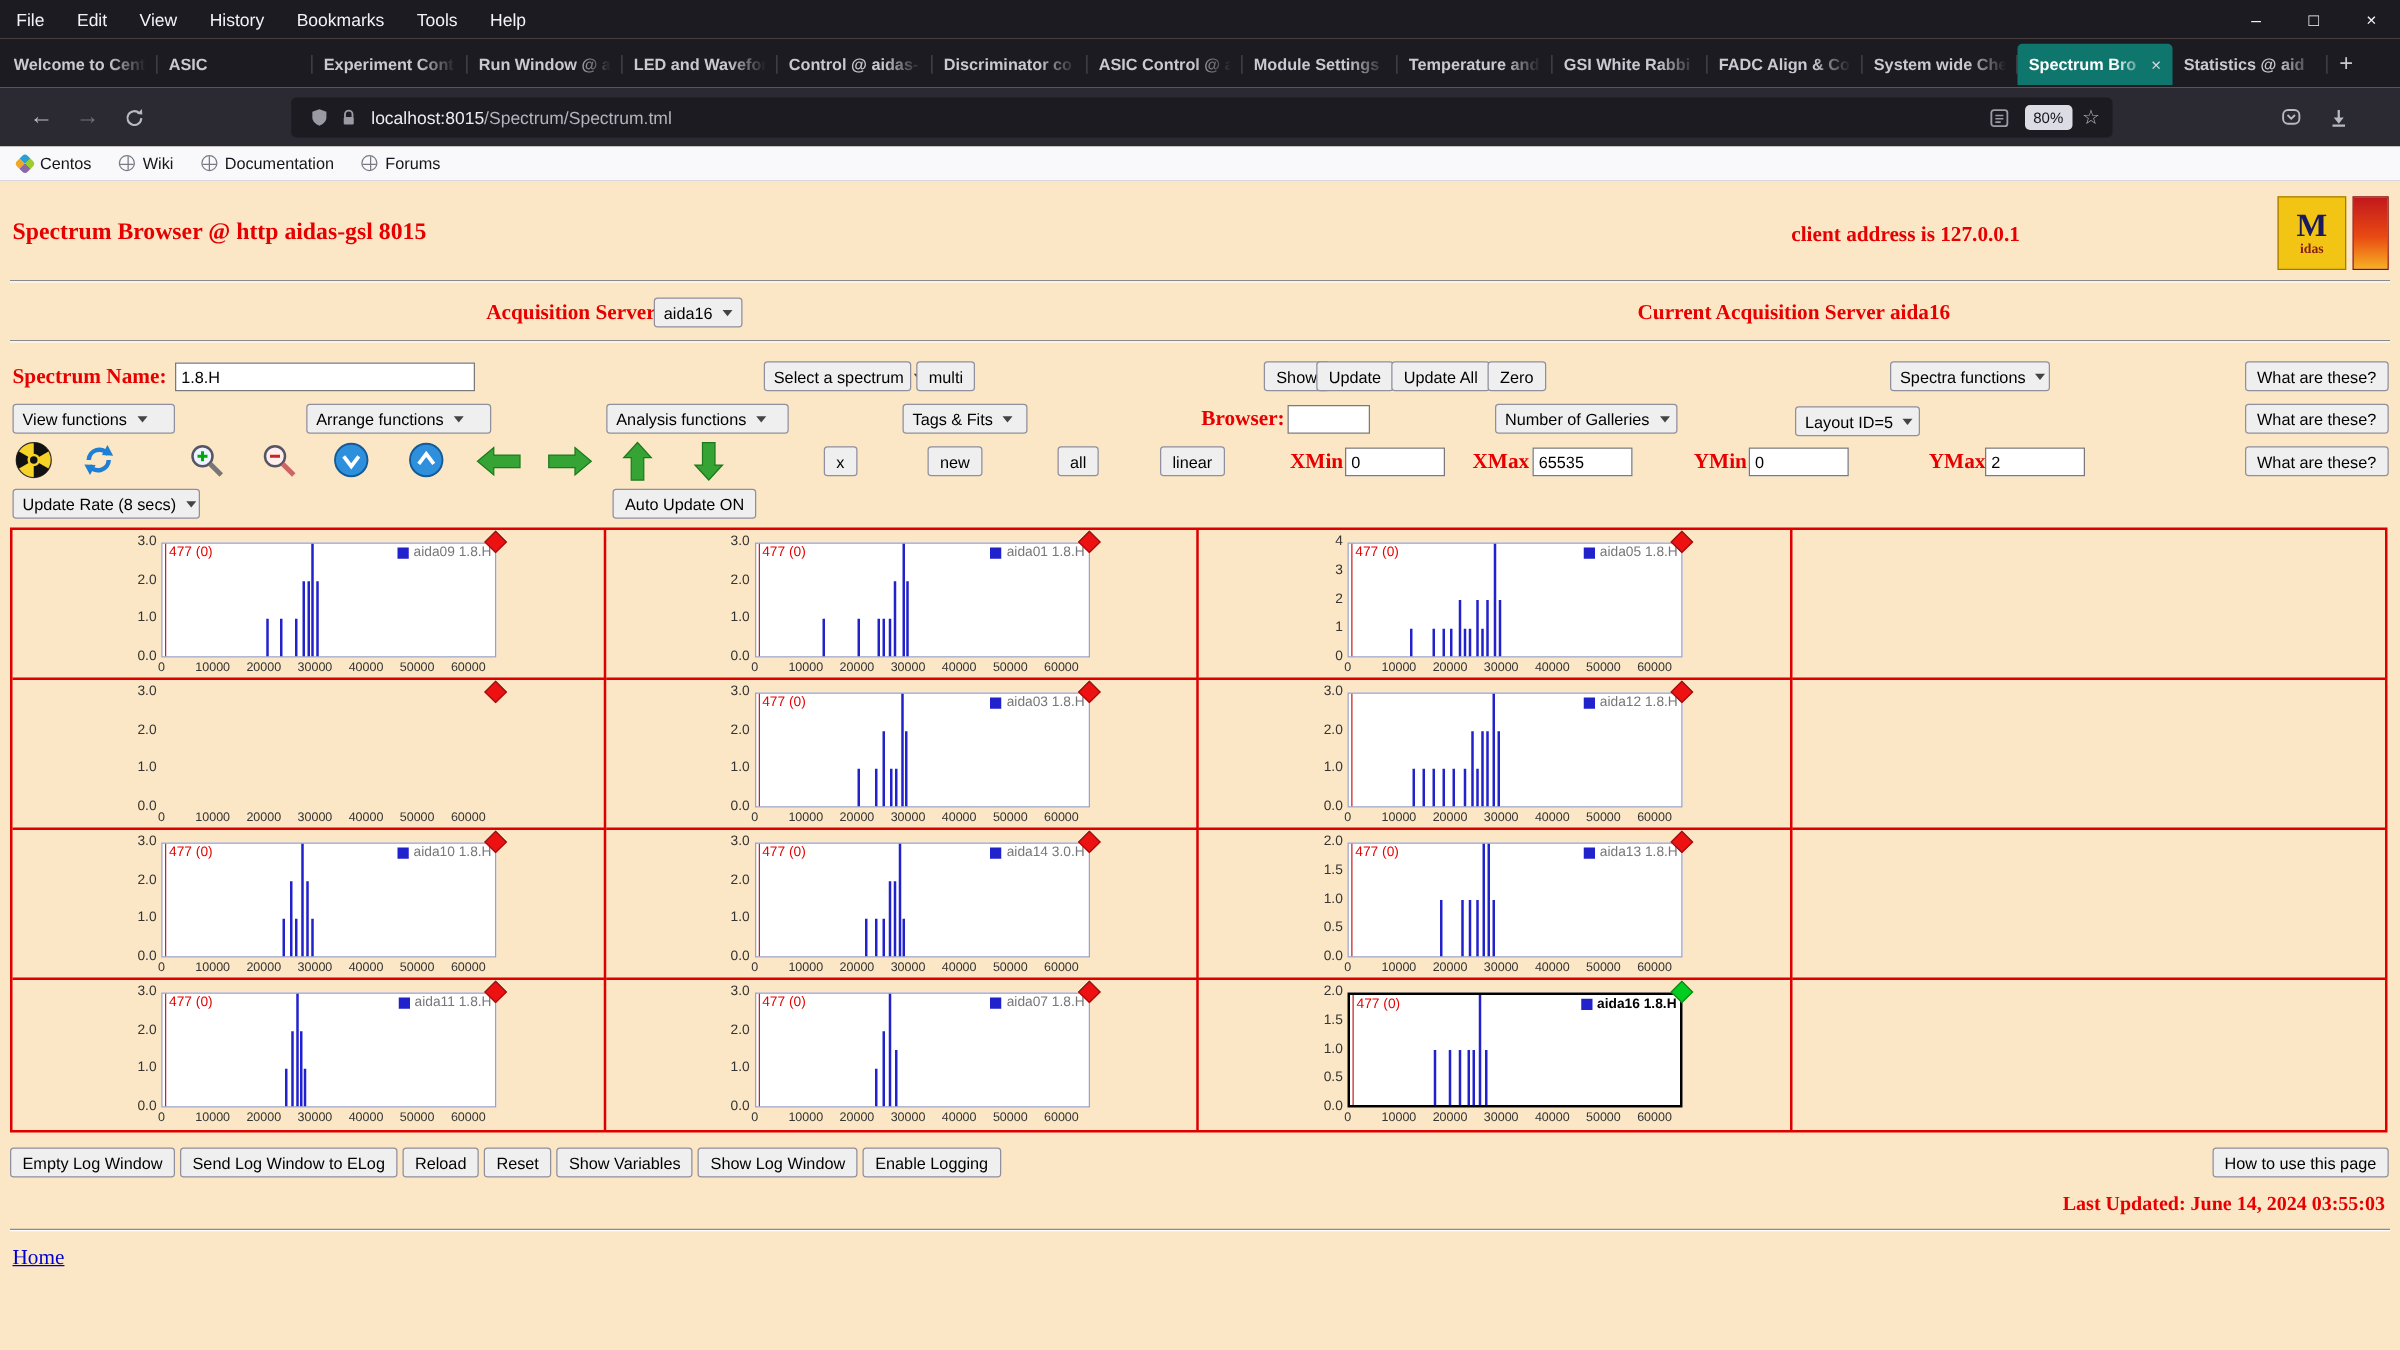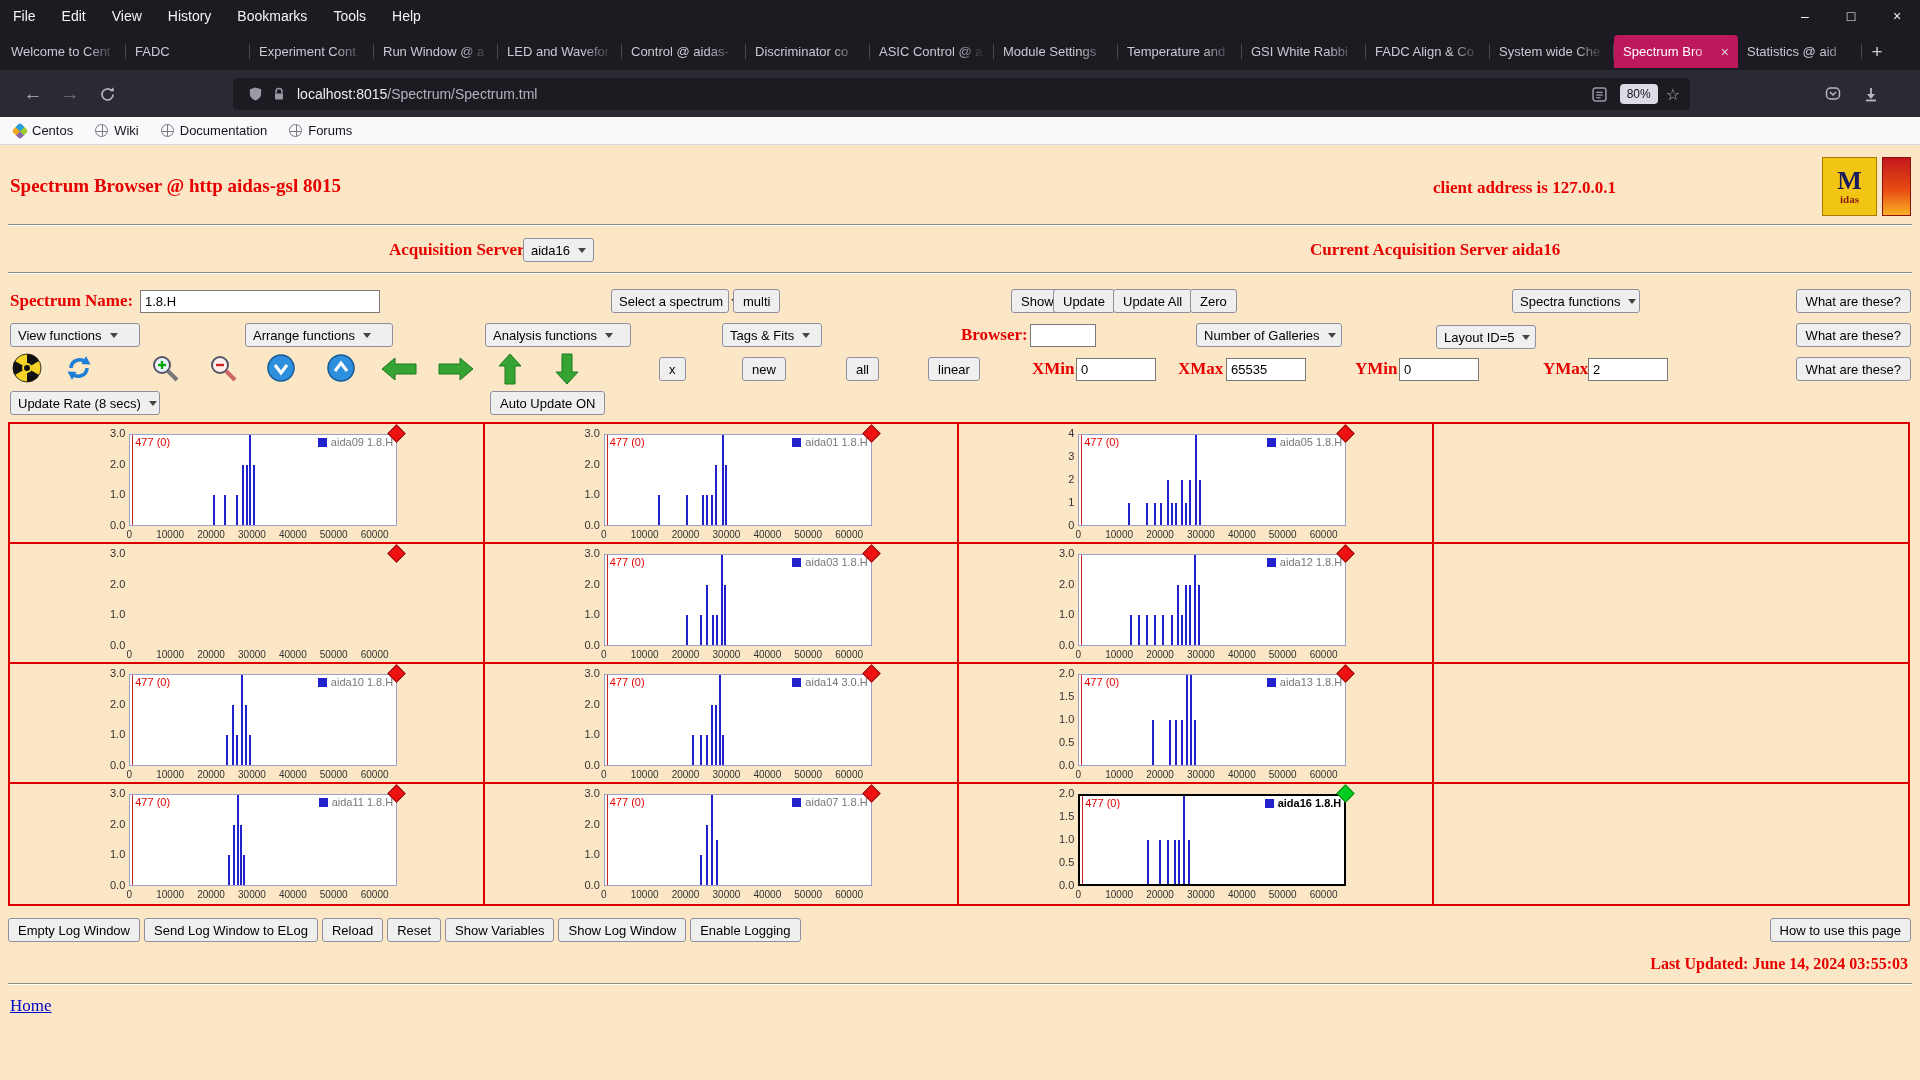--- a/index.html
+++ b/index.html
@@ -8,22 +8,22 @@
 
   
   .menubar{height:31px;background:#1c1b22;color:#f3f3f7;display:flex;align-items:center;font-size:14px;}
   .menu-item{padding:0 13px;height:100%;display:flex;align-items:center;cursor:default;}
   .win-controls{margin-left:auto;display:flex;}
   .win-btn{width:46px;height:31px;display:flex;align-items:center;justify-content:center;color:#f3f3f7;font-size:14px;}
 
   .tabbar{height:39px;background:#1c1b22;display:flex;align-items:flex-end;padding:0 2px;}
   .tab{width:124px;height:33px;margin-bottom:2px;display:flex;align-items:center;padding:0 9px;color:#c9c9d2;font-size:13px;border-radius:4px 4px 0 0;position:relative;flex:none;}
   .tab:not(.active)::after{content:'';position:absolute;right:0;top:9px;bottom:9px;width:1px;background:#484852;}
-  .tab.active{background:#be185d;color:#fff;}
-  .tab-label{white-space:nowrap;overflow:hidden;flex:1;-webkit-mask-image:linear-gradient(90deg,#000 72%,transparent);mask-image:linear-gradient(90deg,#000 72%,transparent);}
+  .tab.active{background:#0f766e;color:#fff;}
+  .tab-label{white-space:nowrap;overflow:hidden;flex:1;-webkit-mask-image:linear-gradient(90deg,#000 72%,transparent);mask-image:linear-gradient(90deg,#000 72%,transparent);font-weight:bold;}
   .tab-close{margin-left:3px;font-size:14px;color:#d7d7de;}
   .newtab{width:30px;height:30px;margin-bottom:3px;display:flex;align-items:center;justify-content:center;color:#c9c9d2;font-size:19px;}
 
   .navbar{height:47px;background:#2b2a33;position:relative;}
   .nav-icon{position:absolute;top:9px;width:30px;height:30px;display:flex;align-items:center;justify-content:center;color:#b9b9c2;font-size:19px;border-radius:4px;}
   .urlfield{position:absolute;left:233px;top:8px;width:1457px;height:32px;background:#1c1b22;border-radius:4px;display:flex;align-items:center;padding:0 10px;}
   .url-ico{display:flex;align-items:center;justify-content:center;width:24px;height:24px;flex:none;}
   .url-text{font-size:14px;margin-left:6px;white-space:nowrap;overflow:hidden;flex:1;}
   .url-host{color:#ececf1;}
   .url-path{color:#b3b3bd;}
@@ -98,21 +98,21 @@
       <span class="win-btn">×</span>
     </div>
   </div>
 
   <div class="tabbar">
     <div id="tabs" style="display:flex;align-items:flex-end;">
         <div class="tab">
           <span class="tab-label">Welcome to Cent</span>
         </div>
         <div class="tab">
-          <span class="tab-label">FADC</span>
+          <span class="tab-label">ASIC</span>
         </div>
         <div class="tab">
           <span class="tab-label">Experiment Cont</span>
         </div>
         <div class="tab">
           <span class="tab-label">Run Window @ a</span>
         </div>
         <div class="tab">
           <span class="tab-label">LED and Wavefor</span>
         </div>

